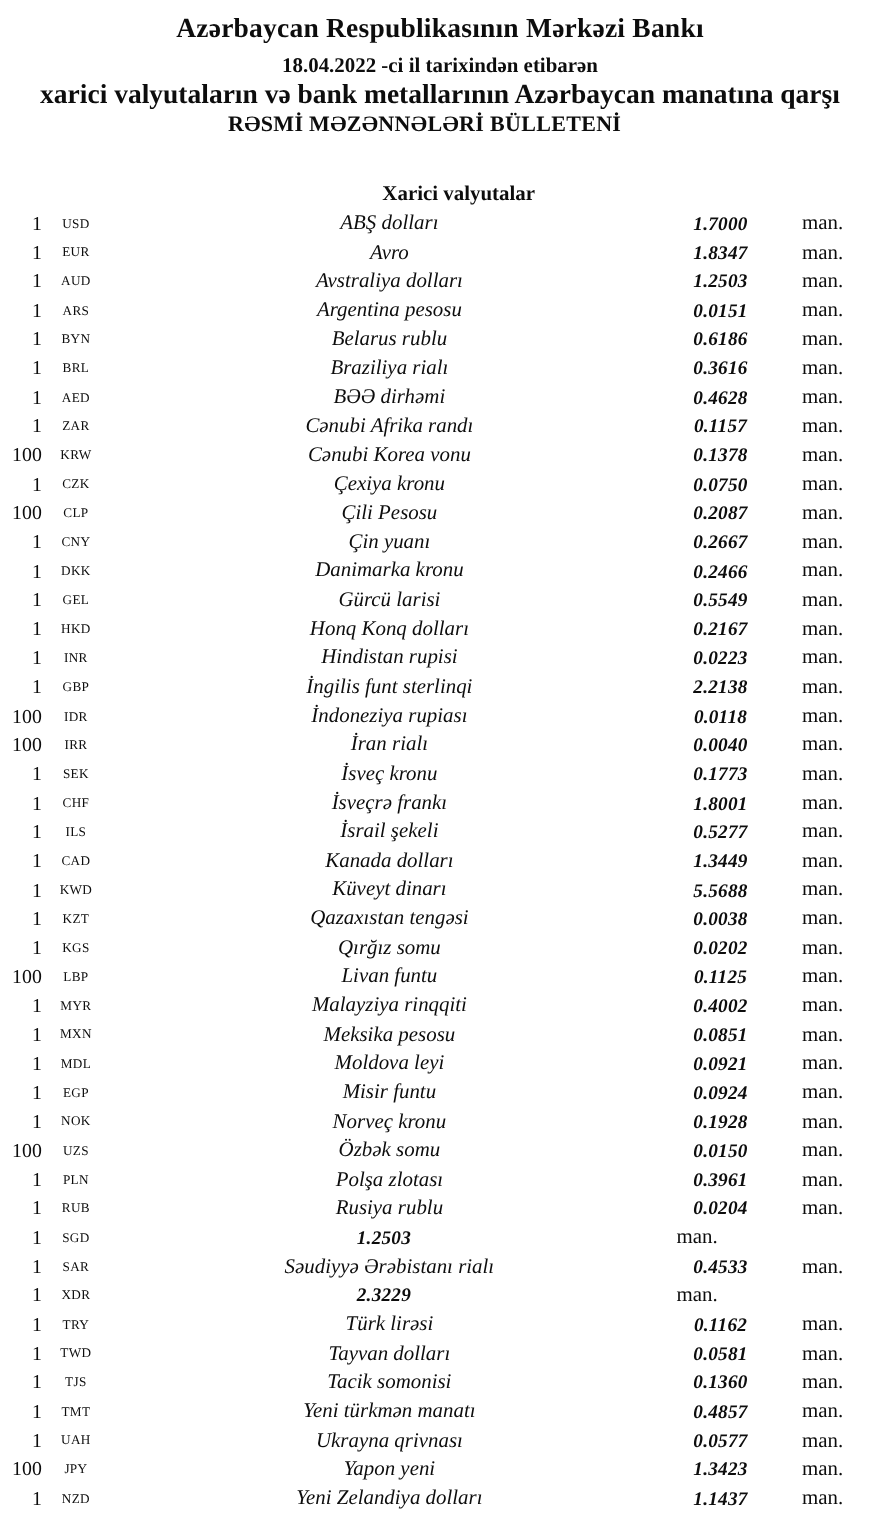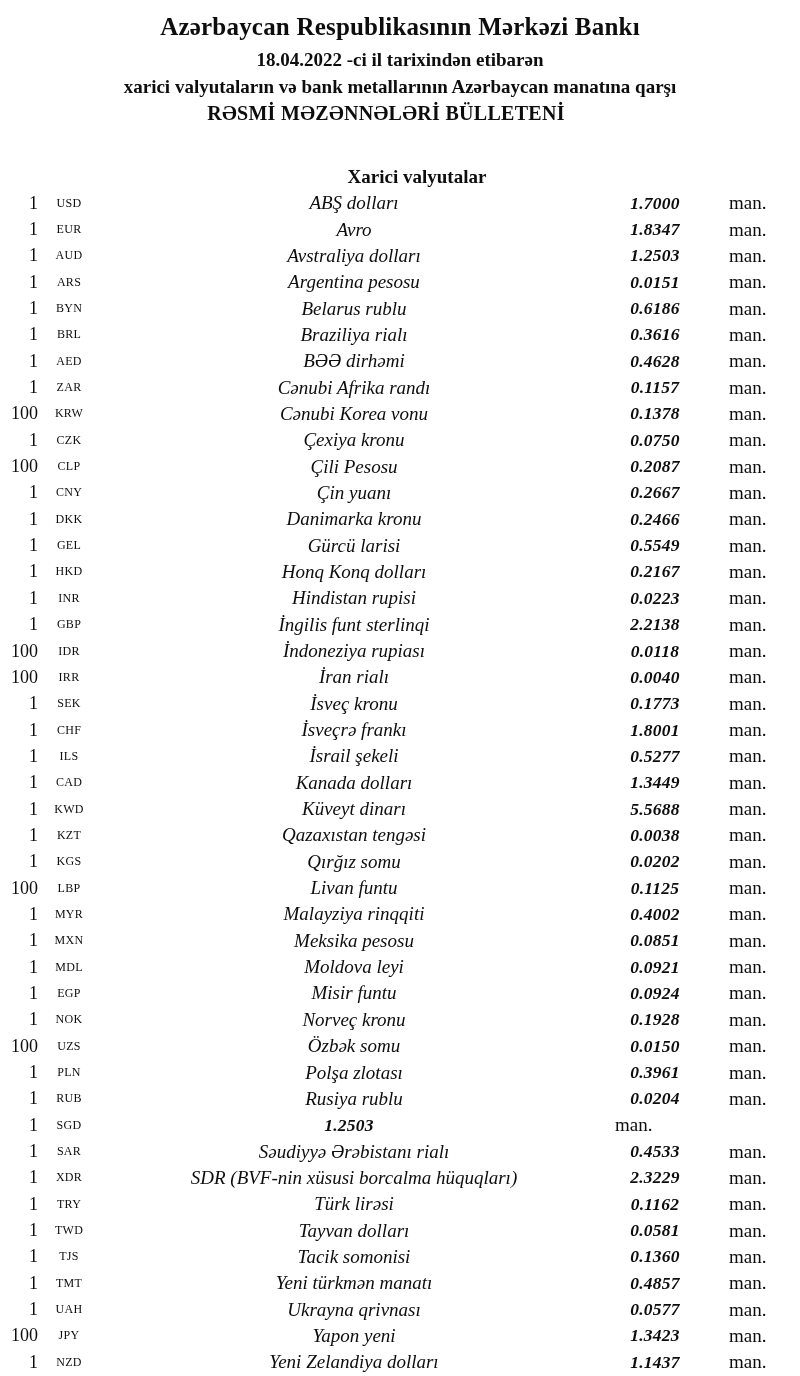--- a/index.html
+++ b/index.html
@@ -27,21 +27,21 @@
     line-height: 34px;
     letter-spacing: 0.2px;
   }
   .date-line {
     font-size: 19px;
     font-weight: bold;
     line-height: 27px;
     margin-top: 2px;
   }
   .scope-line {
-    font-size: 19px;
+    font-size: 25px;
     font-weight: bold;
     line-height: 27px;
   }
   .bulletin-title {
     font-size: 20px;
     font-weight: bold;
     line-height: 27px;
     position: relative;
     left: -14px;
     letter-spacing: 0.3px;
@@ -397,21 +397,20 @@
     <span class="qty">1</span>
     <span class="code">SAR</span>
     <span class="name">Səudiyyə Ərəbistanı rialı</span>
     <span class="rate">0.4533</span>
     <span class="unit">man.</span>
   </div>
 
   <div class="row">
     <span class="qty">1</span>
     <span class="code">XDR</span>
-    <span class="name">SDR (BVF-nin xüsusi borcalma hüquqları)</span>
     <span class="rate">2.3229</span>
     <span class="unit">man.</span>
   </div>
 
   <div class="row">
     <span class="qty">1</span>
     <span class="code">TRY</span>
     <span class="name">Türk lirəsi</span>
     <span class="rate">0.1162</span>
     <span class="unit">man.</span>

